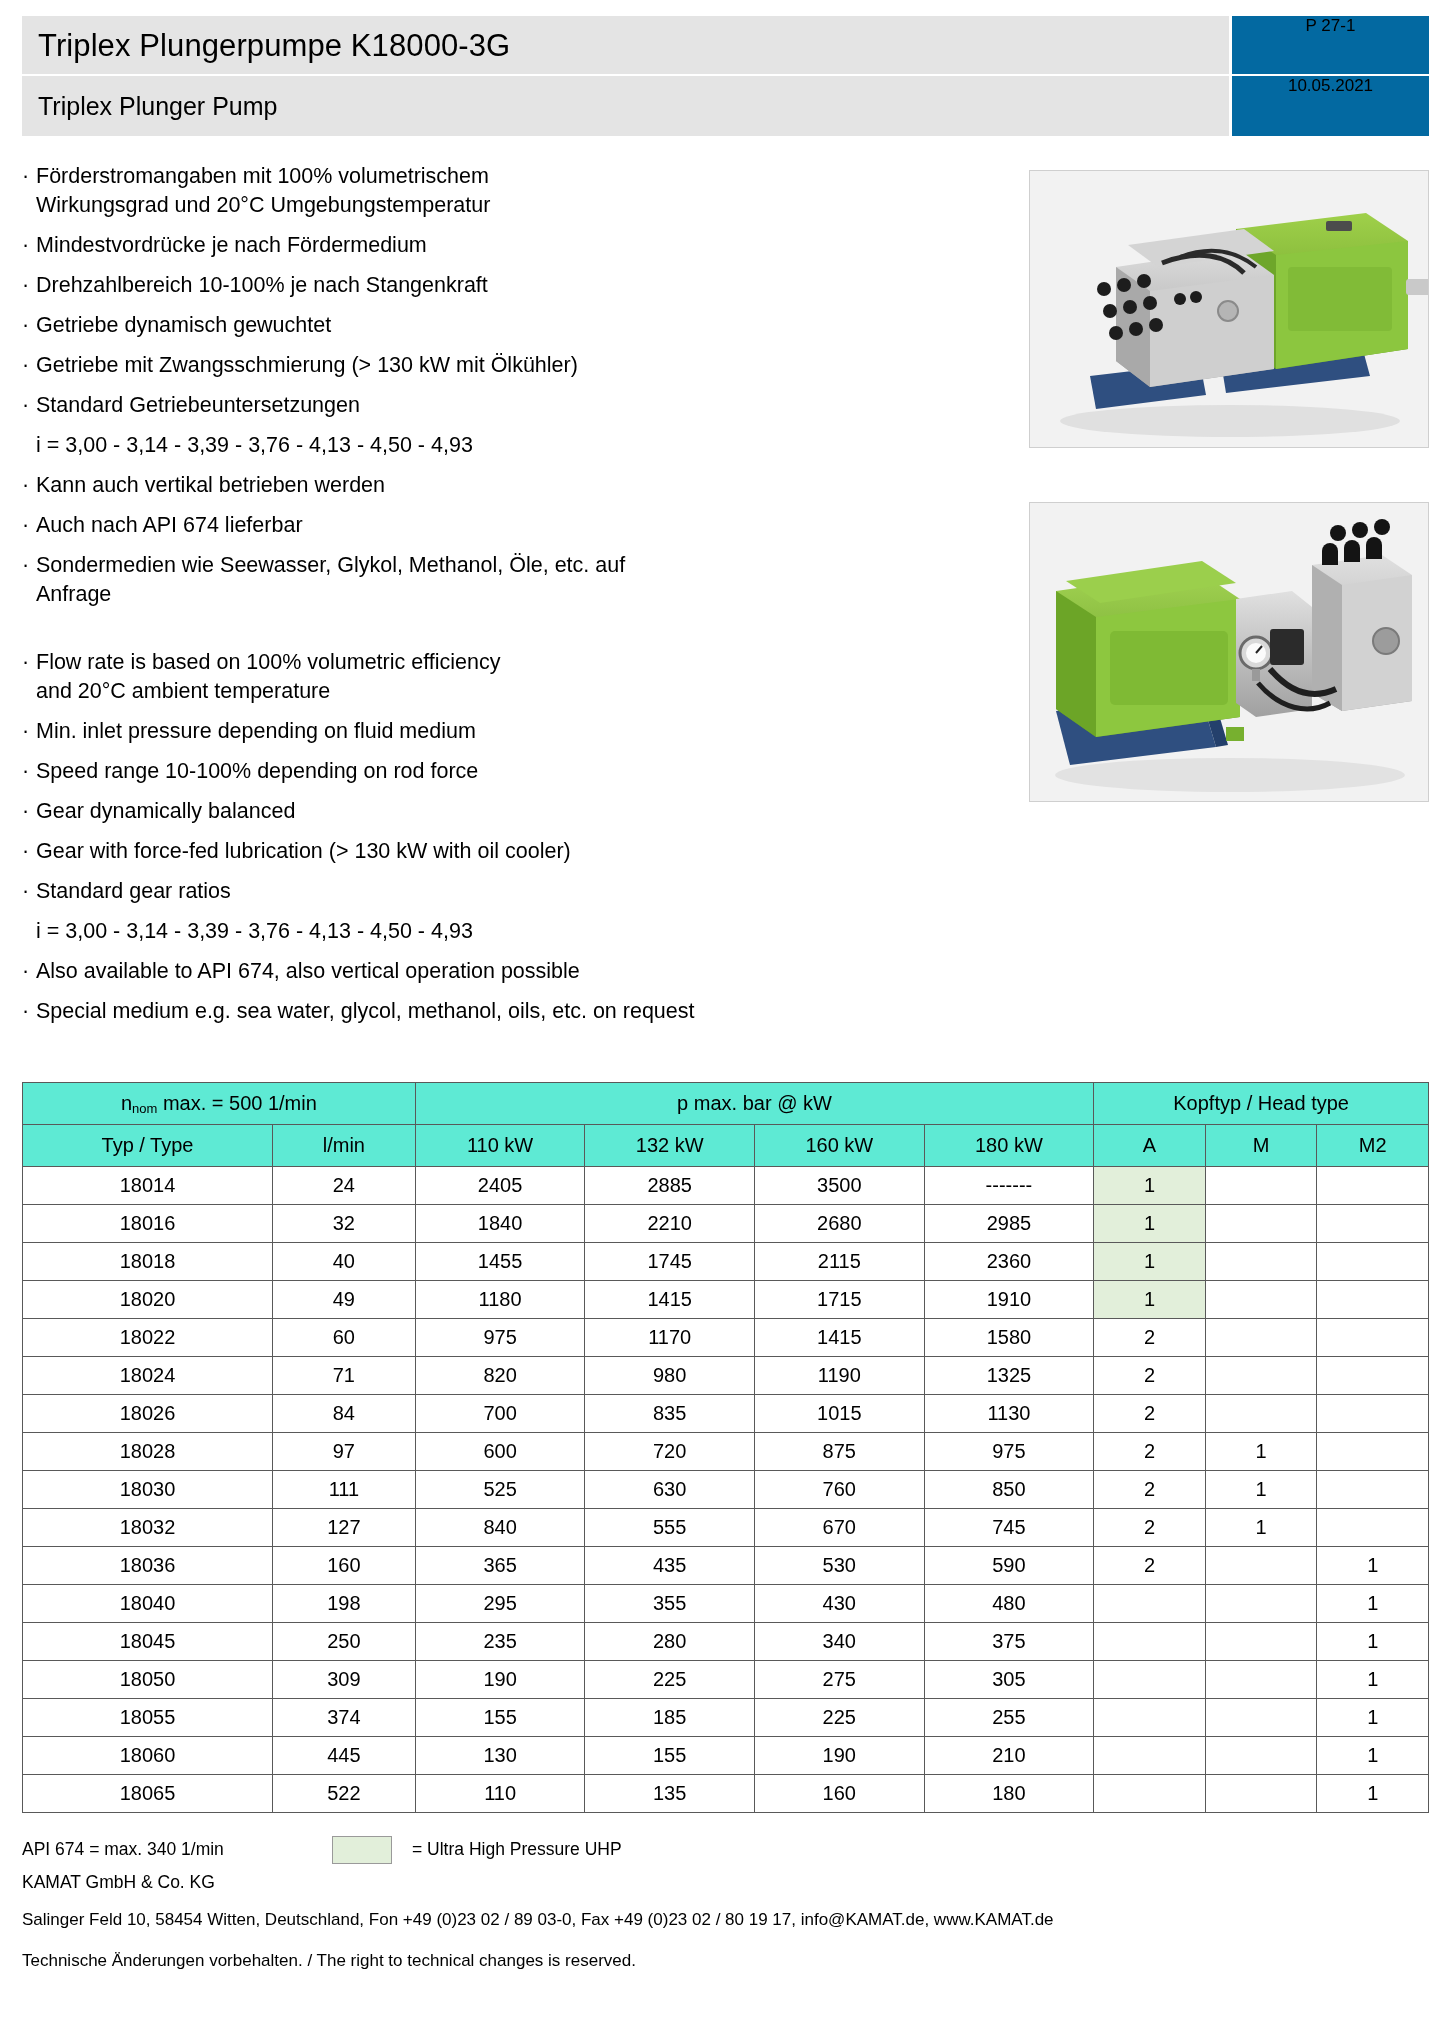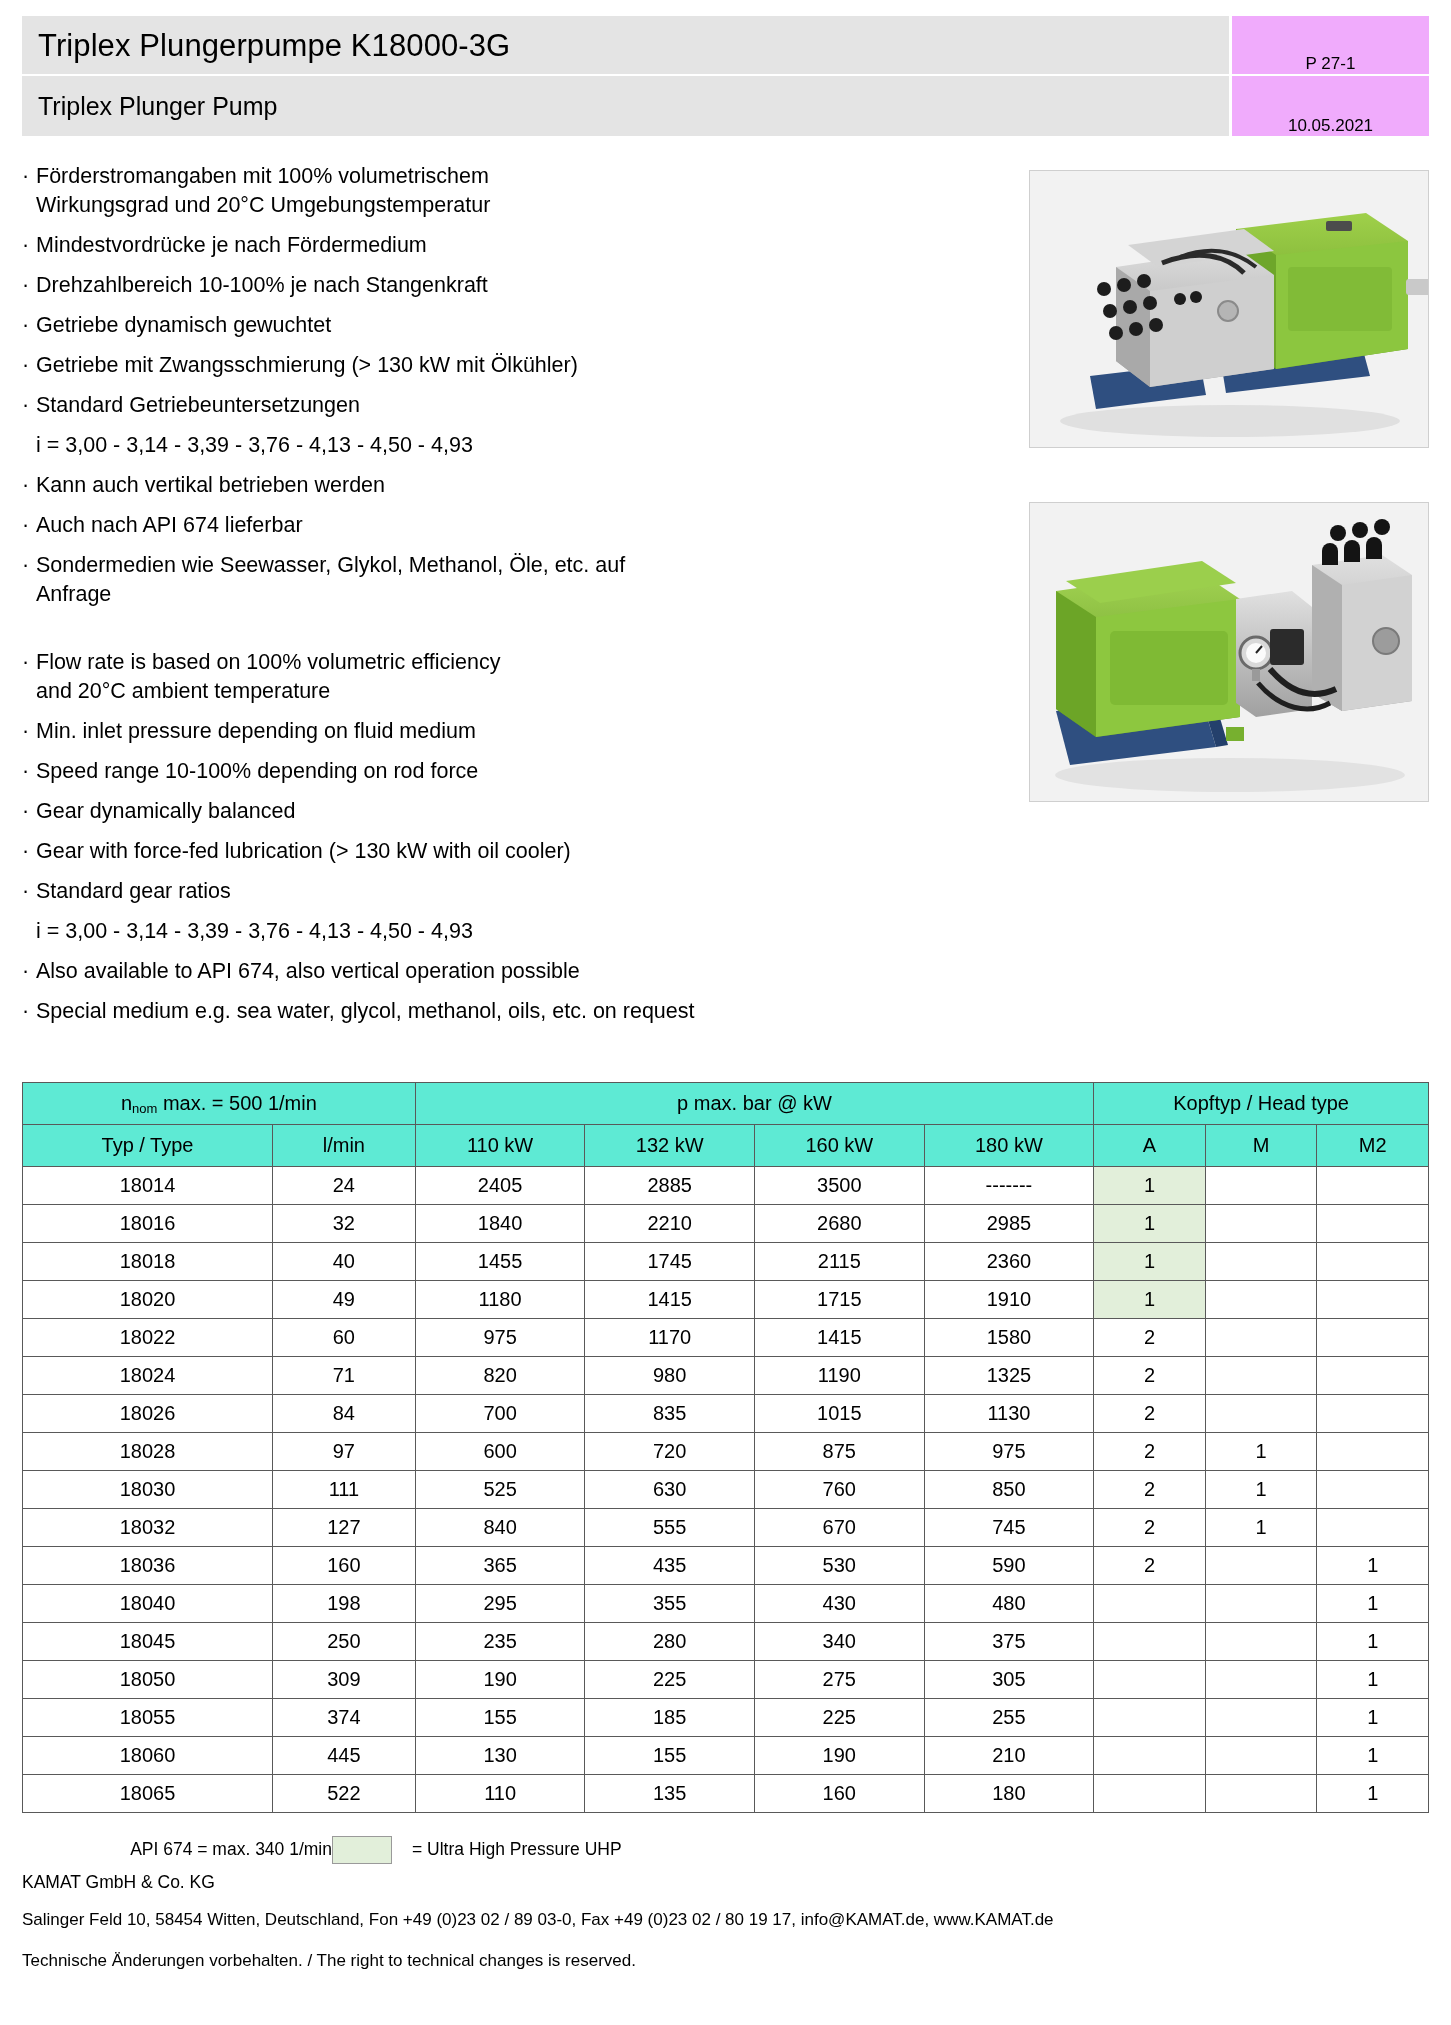--- a/index.html
+++ b/index.html
@@ -41,23 +41,23 @@
     flex: 1 1 auto;
     display: flex;
     align-items: center;
     padding-left: 16px;
     box-sizing: border-box;
   }
   .header-right {
     width: 200px;
     flex: 0 0 200px;
     display: flex;
-    align-items: flex-end;
+    align-items: flex-start;
     justify-content: center;
-    background: #f0abfc;
+    background: #0369a1;
     border-left: 3px solid #ffffff;
     box-sizing: border-box;
   }
   .title-de {
     font-size: 31px;
     font-weight: 400;
     letter-spacing: 0.1px;
     line-height: 1;
   }
   .title-en {
@@ -152,21 +152,20 @@
   
   .footer {
     margin: 22px 22px 0 22px;
     width: 1407px;
     font-size: 17.5px;
     line-height: 29px;
   }
   .footer-line1 {
     display: flex;
     align-items: center;
-    text-align: right;
   }
   .api-text { width: 310px; flex: 0 0 310px; }
   .swatch {
     width: 60px;
     height: 28px;
     background: #e2efda;
     border: 1px solid #9a9a9a;
     flex: 0 0 60px;
     box-sizing: border-box;
   }

